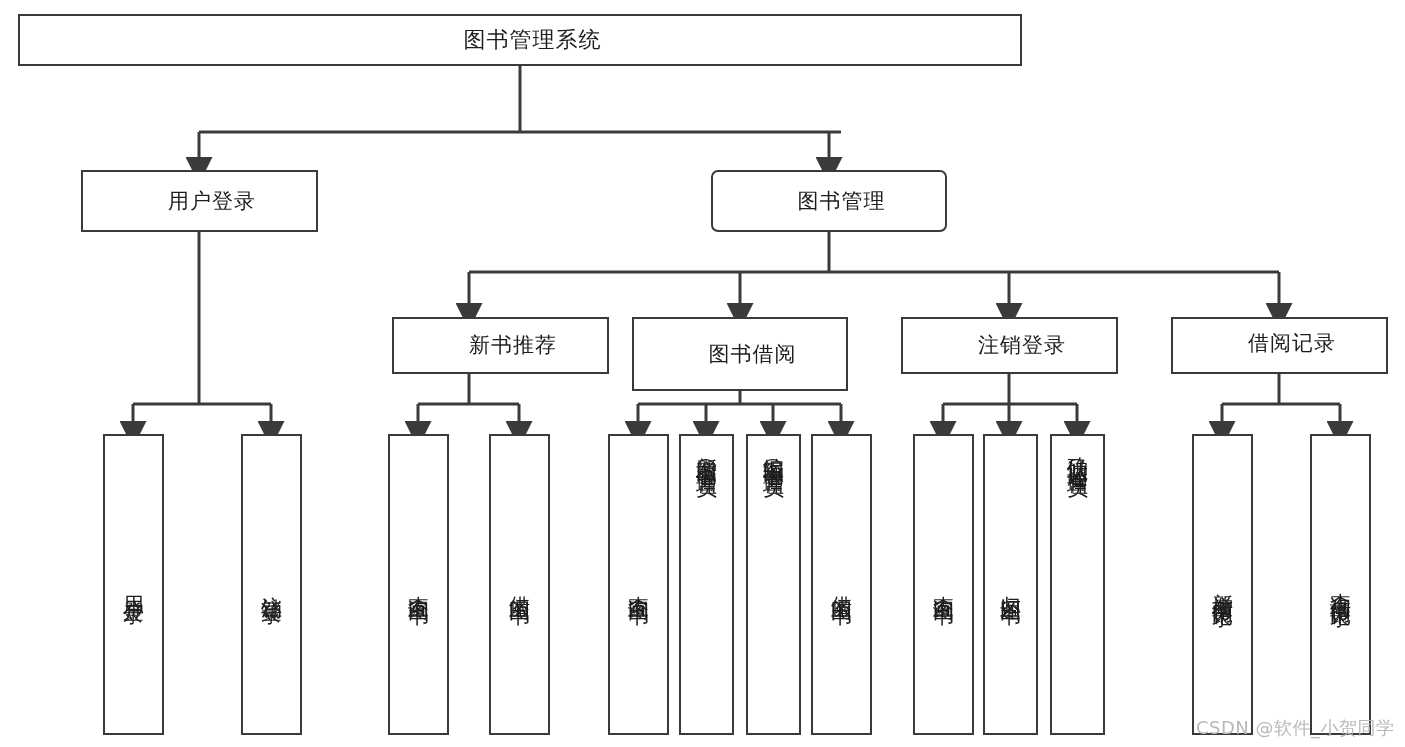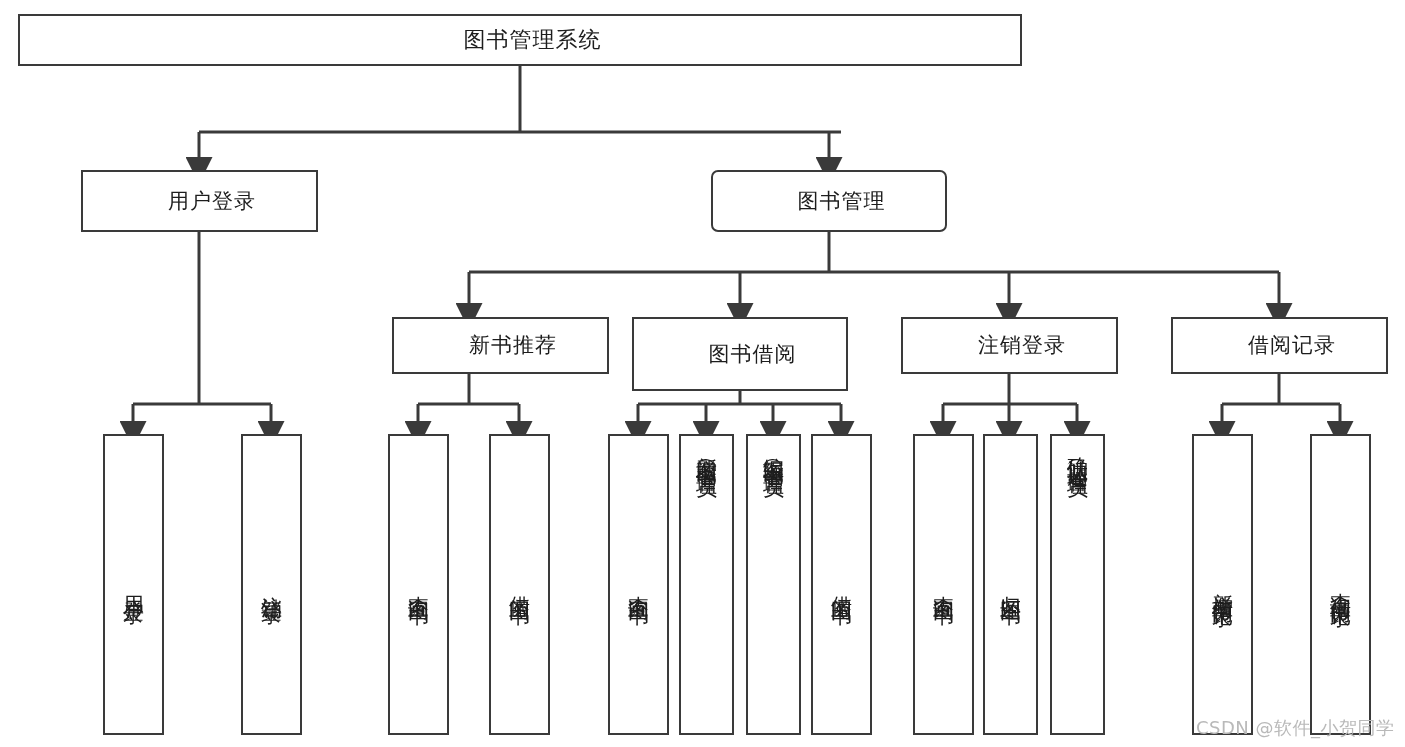--- a/index.html
+++ b/index.html
@@ -146,21 +146,21 @@
   </div>
 
   <div class="node h-node" style="left:632px; top:317px; width:216px; height:74px;">
     <span class="lbl">图书借阅</span>
   </div>
 
   <div class="node h-node" style="left:901px; top:317px; width:217px; height:57px;">
     <span class="lbl">注销登录</span>
   </div>
 
-  <div class="node h-node" style="left:1171px; top:317px; width:217px; height:57px;">
+  <div class="node h-node" style="left:1171px; top:317px; width:217px; height:57px;font-family:Liberation Mono, monospace;">
     <span class="lbl">借阅记录</span>
   </div>
 
   <div class="node leaf" style="left:103px; top:434px; width:61px; height:301px;">
     <span class="vlbl">用户登录</span>
   </div>
 
   <div class="node leaf" style="left:241px; top:434px; width:61px; height:301px;">
     <span class="vlbl">注销登录</span>
   </div>

